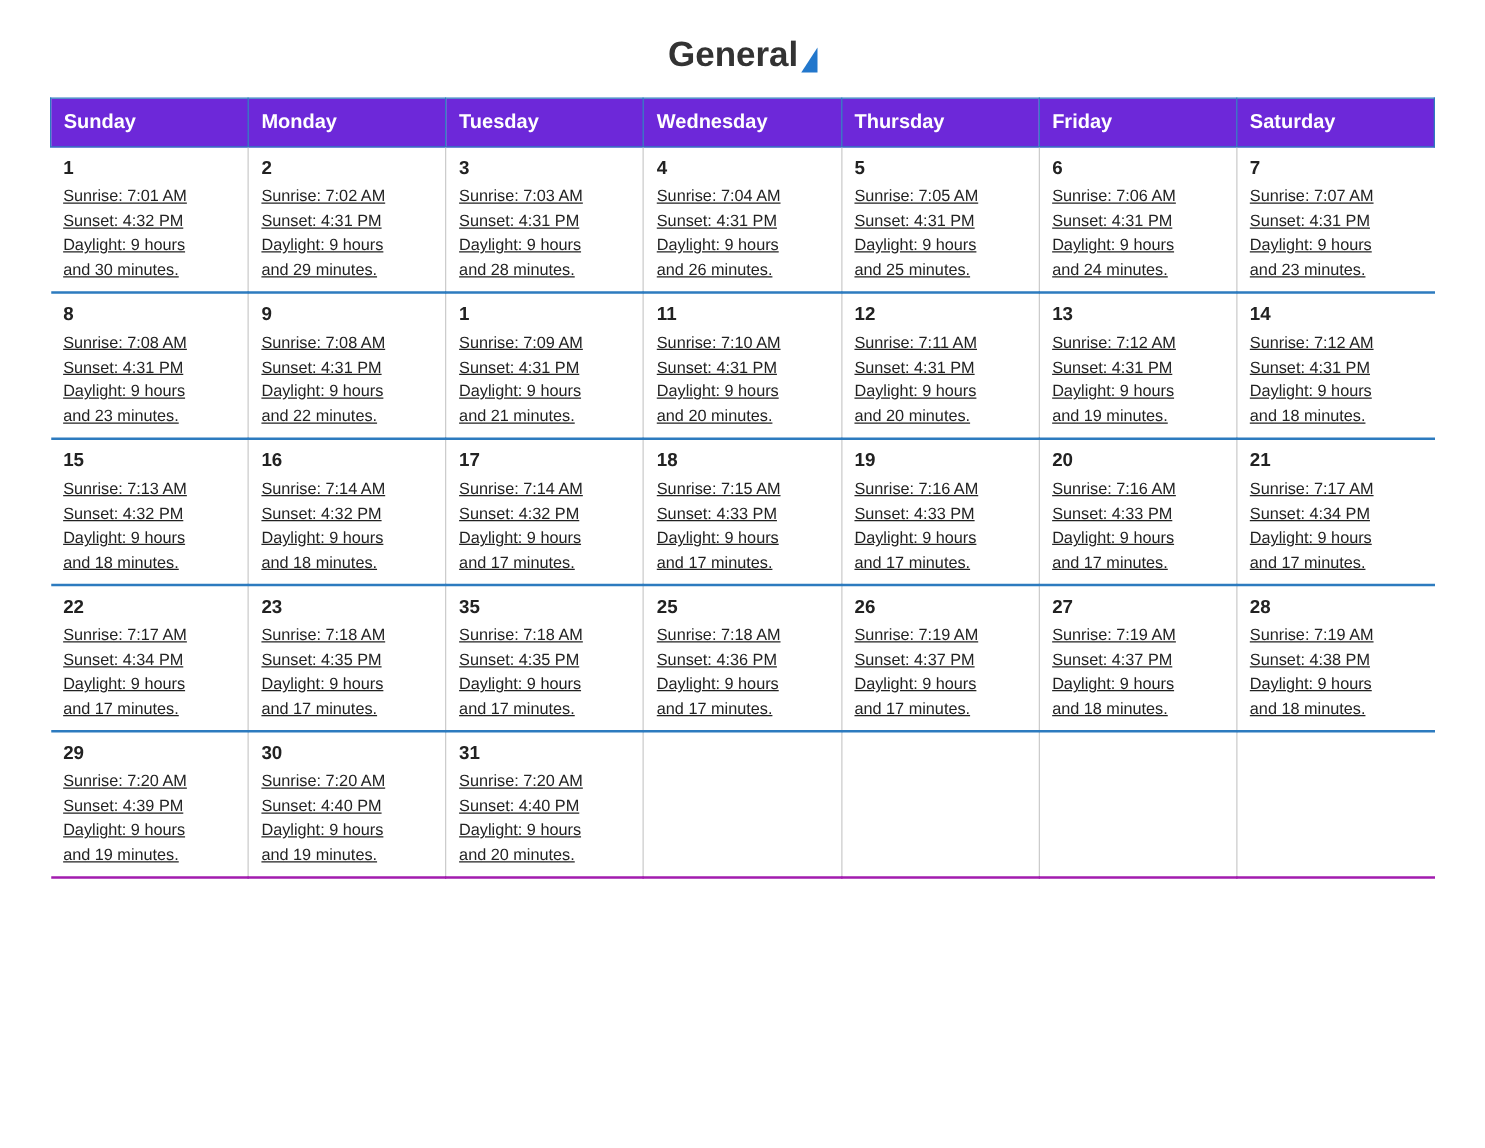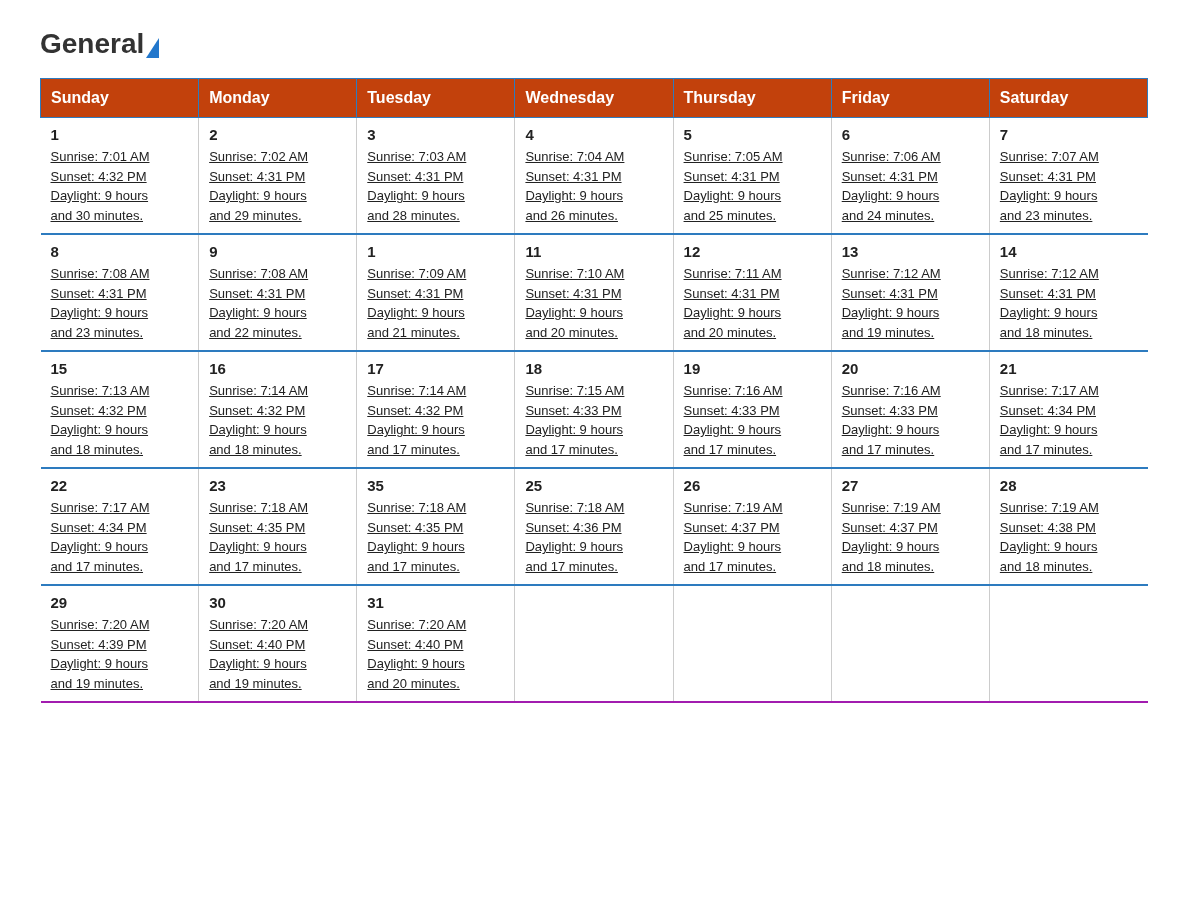--- a/index.html
+++ b/index.html
@@ -29,21 +29,21 @@
       font-size: 22px;
       color: #444;
       margin-top: 4px;
     }
     table {
       width: 100%;
       border-collapse: collapse;
       table-layout: fixed;
     }
     thead tr {
-      background-color: #c2410c;
+      background-color: #6d28d9;
     }
     thead th {
       color: white;
       font-size: 16px;
       font-weight: bold;
       padding: 10px 10px;
       text-align: left;
       border: 1px solid #2d7bbf;
     }
     tbody tr {
@@ -248,16 +248,16 @@
         <td class="empty-cell"></td>
         <td class="empty-cell"></td>
         <td class="empty-cell"></td>
       </tr>
     </tbody>
 </table>
 
 <style>
   .header {
     display: flex;
-    justify-content: flex-start;
+    justify-content: center;
     align-items: flex-start;
   }
 </style>
 
 </body></html>

